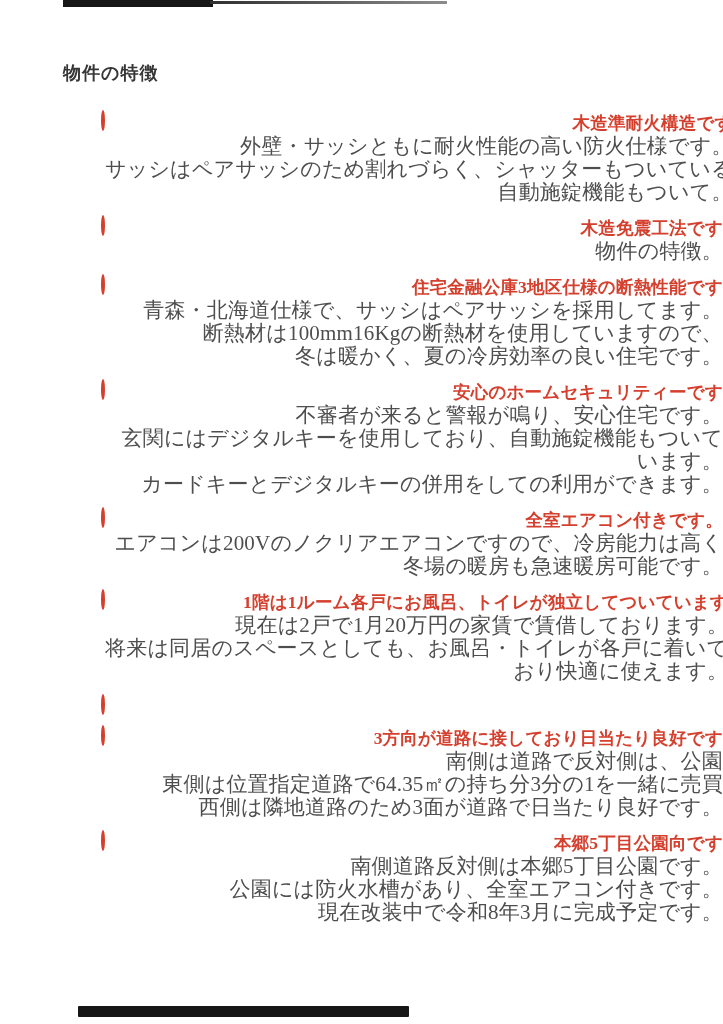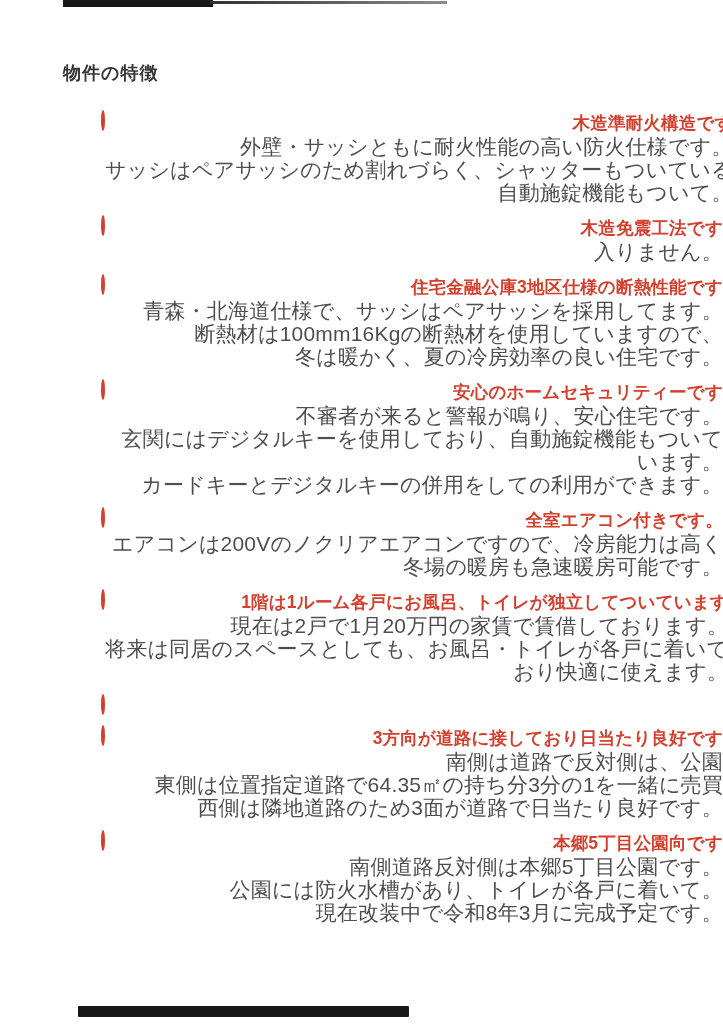--- a/index.html
+++ b/index.html
@@ -1,21 +1,21 @@
 <!DOCTYPE html>
 <html><head>
 <meta charset="utf-8">
 <style>
   html,body{margin:0;padding:0;background:#ffffff;}
   .page{
     position:relative;
     width:723px;height:1024px;
     background:var(--bg,#ffffff);
     overflow:hidden;
-    font-family:Liberation Sans, sans-serif;
+    font-family:Liberation Serif, serif;
     box-sizing:border-box;
     padding-top:62px;
   }
   
   .scan-top-thick{
     position:absolute;top:0;left:63px;width:150px;height:7px;
     background:var(--scan,#171717);
   }
   .scan-top-thin{
     position:absolute;top:1px;left:210px;width:237px;height:3px;
@@ -88,21 +88,21 @@
     </div>
   </div>
 
   <div class="section">
     <div class="marker-col">
       <span class="marker"></span>
     </div>
     <div class="content">
       <div class="heading">木造免震工法です</div>
       <div class="body">
-            <div class="line">入りません。</div>
+            <div class="line">物件の特徴。</div>
           </div>
     </div>
   </div>
 
   <div class="section">
     <div class="marker-col">
       <span class="marker"></span>
     </div>
     <div class="content">
       <div class="heading">住宅金融公庫3地区仕様の断熱性能です</div>
@@ -177,21 +177,21 @@
   </div>
 
   <div class="section">
     <div class="marker-col">
       <span class="marker"></span>
     </div>
     <div class="content">
       <div class="heading">本郷5丁目公園向です</div>
       <div class="body">
             <div class="line">南側道路反対側は本郷5丁目公園です。</div>
-            <div class="line">公園には防火水槽があり、トイレが各戸に着いて。</div>
+            <div class="line">公園には防火水槽があり、全室エアコン付きです。</div>
             <div class="line">現在改装中で令和8年3月に完成予定です。</div>
           </div>
     </div>
   </div>
 </div>
 
   <div class="scan-bottom"></div>
 </div>
 
 </body></html>

